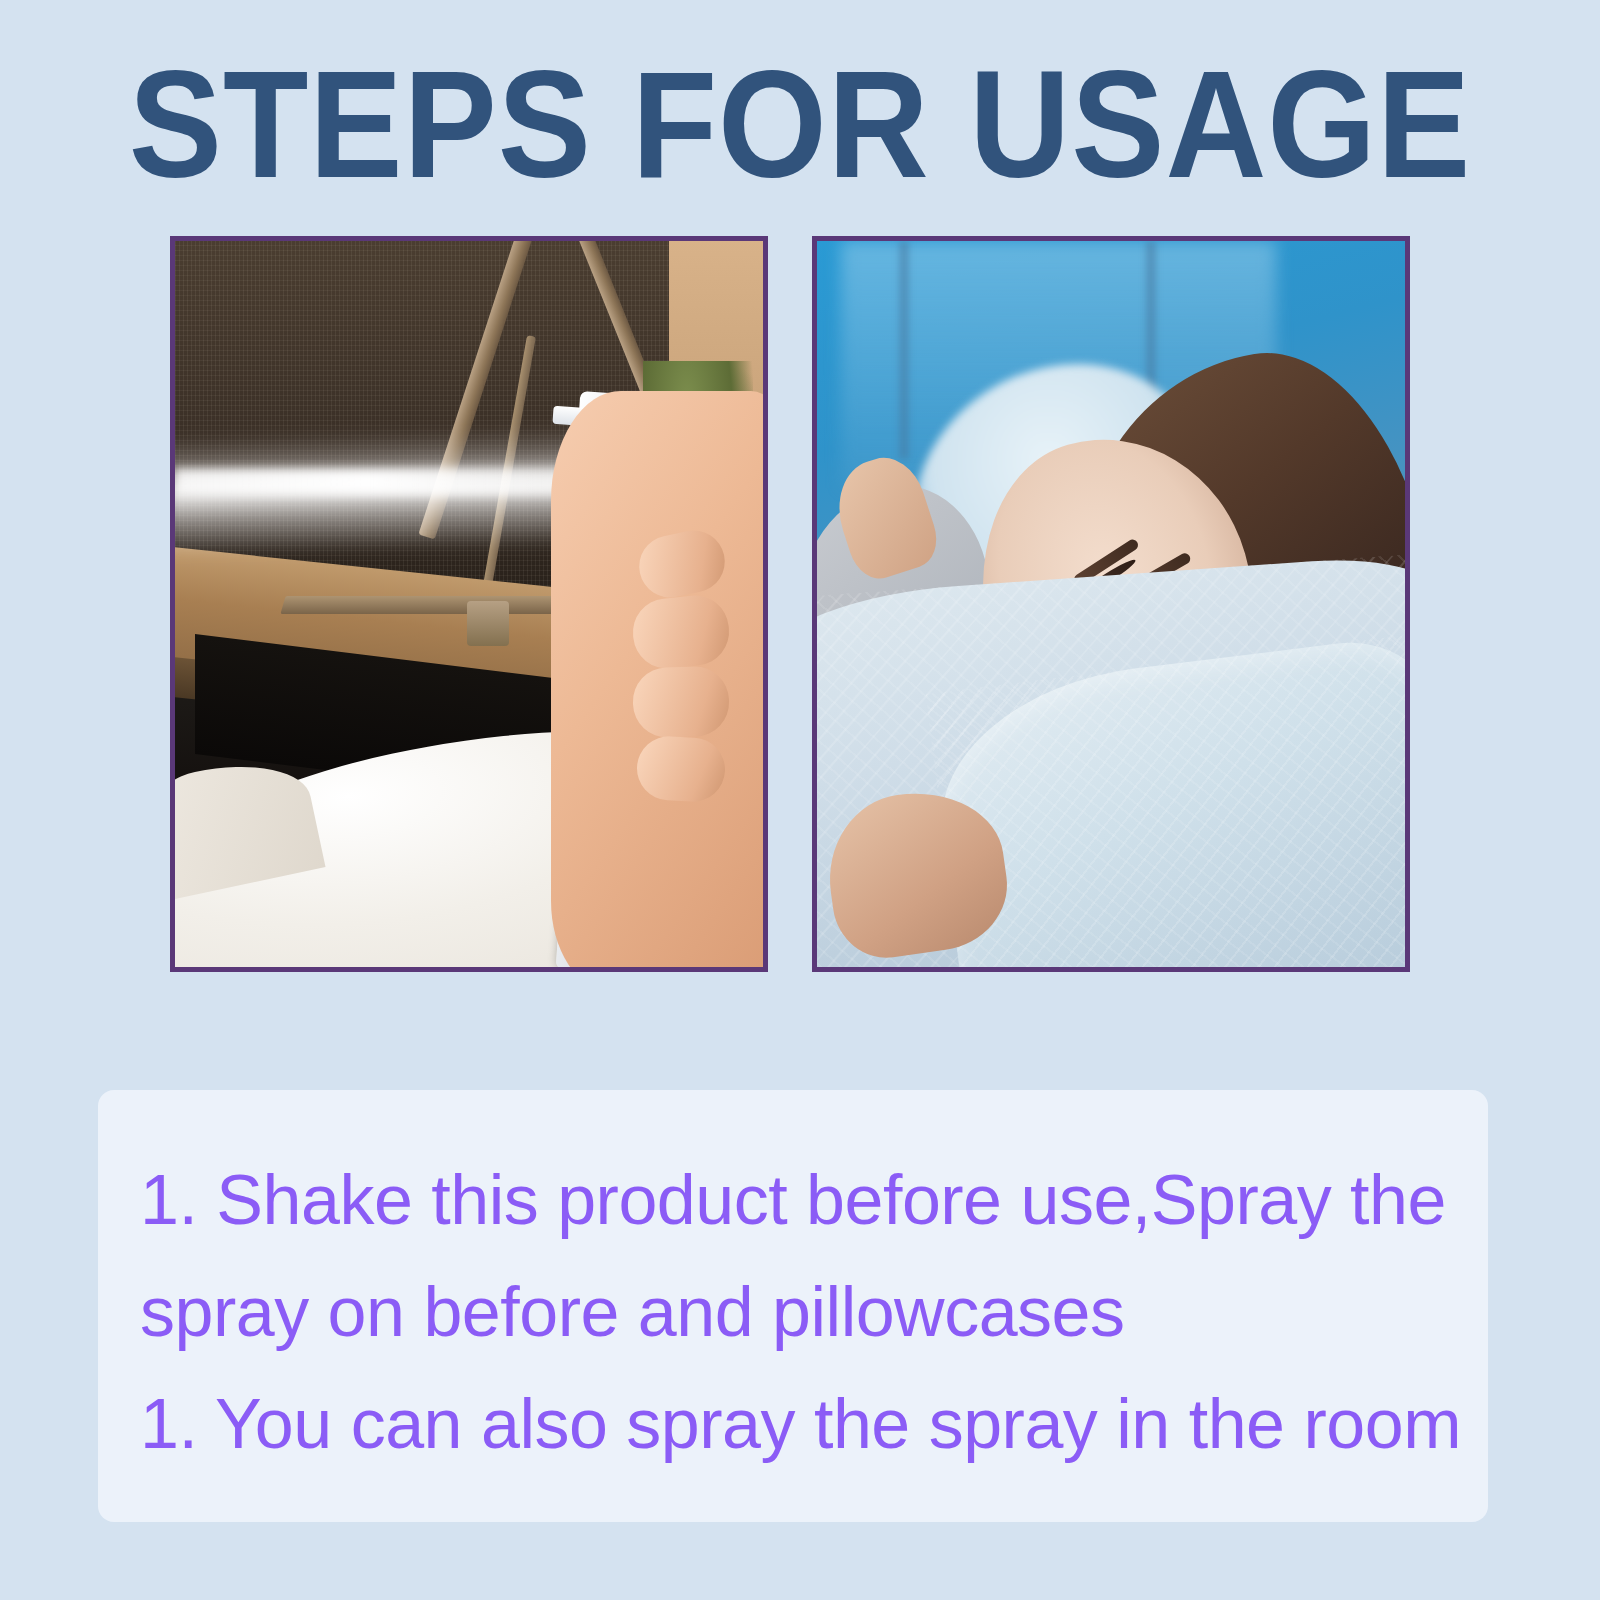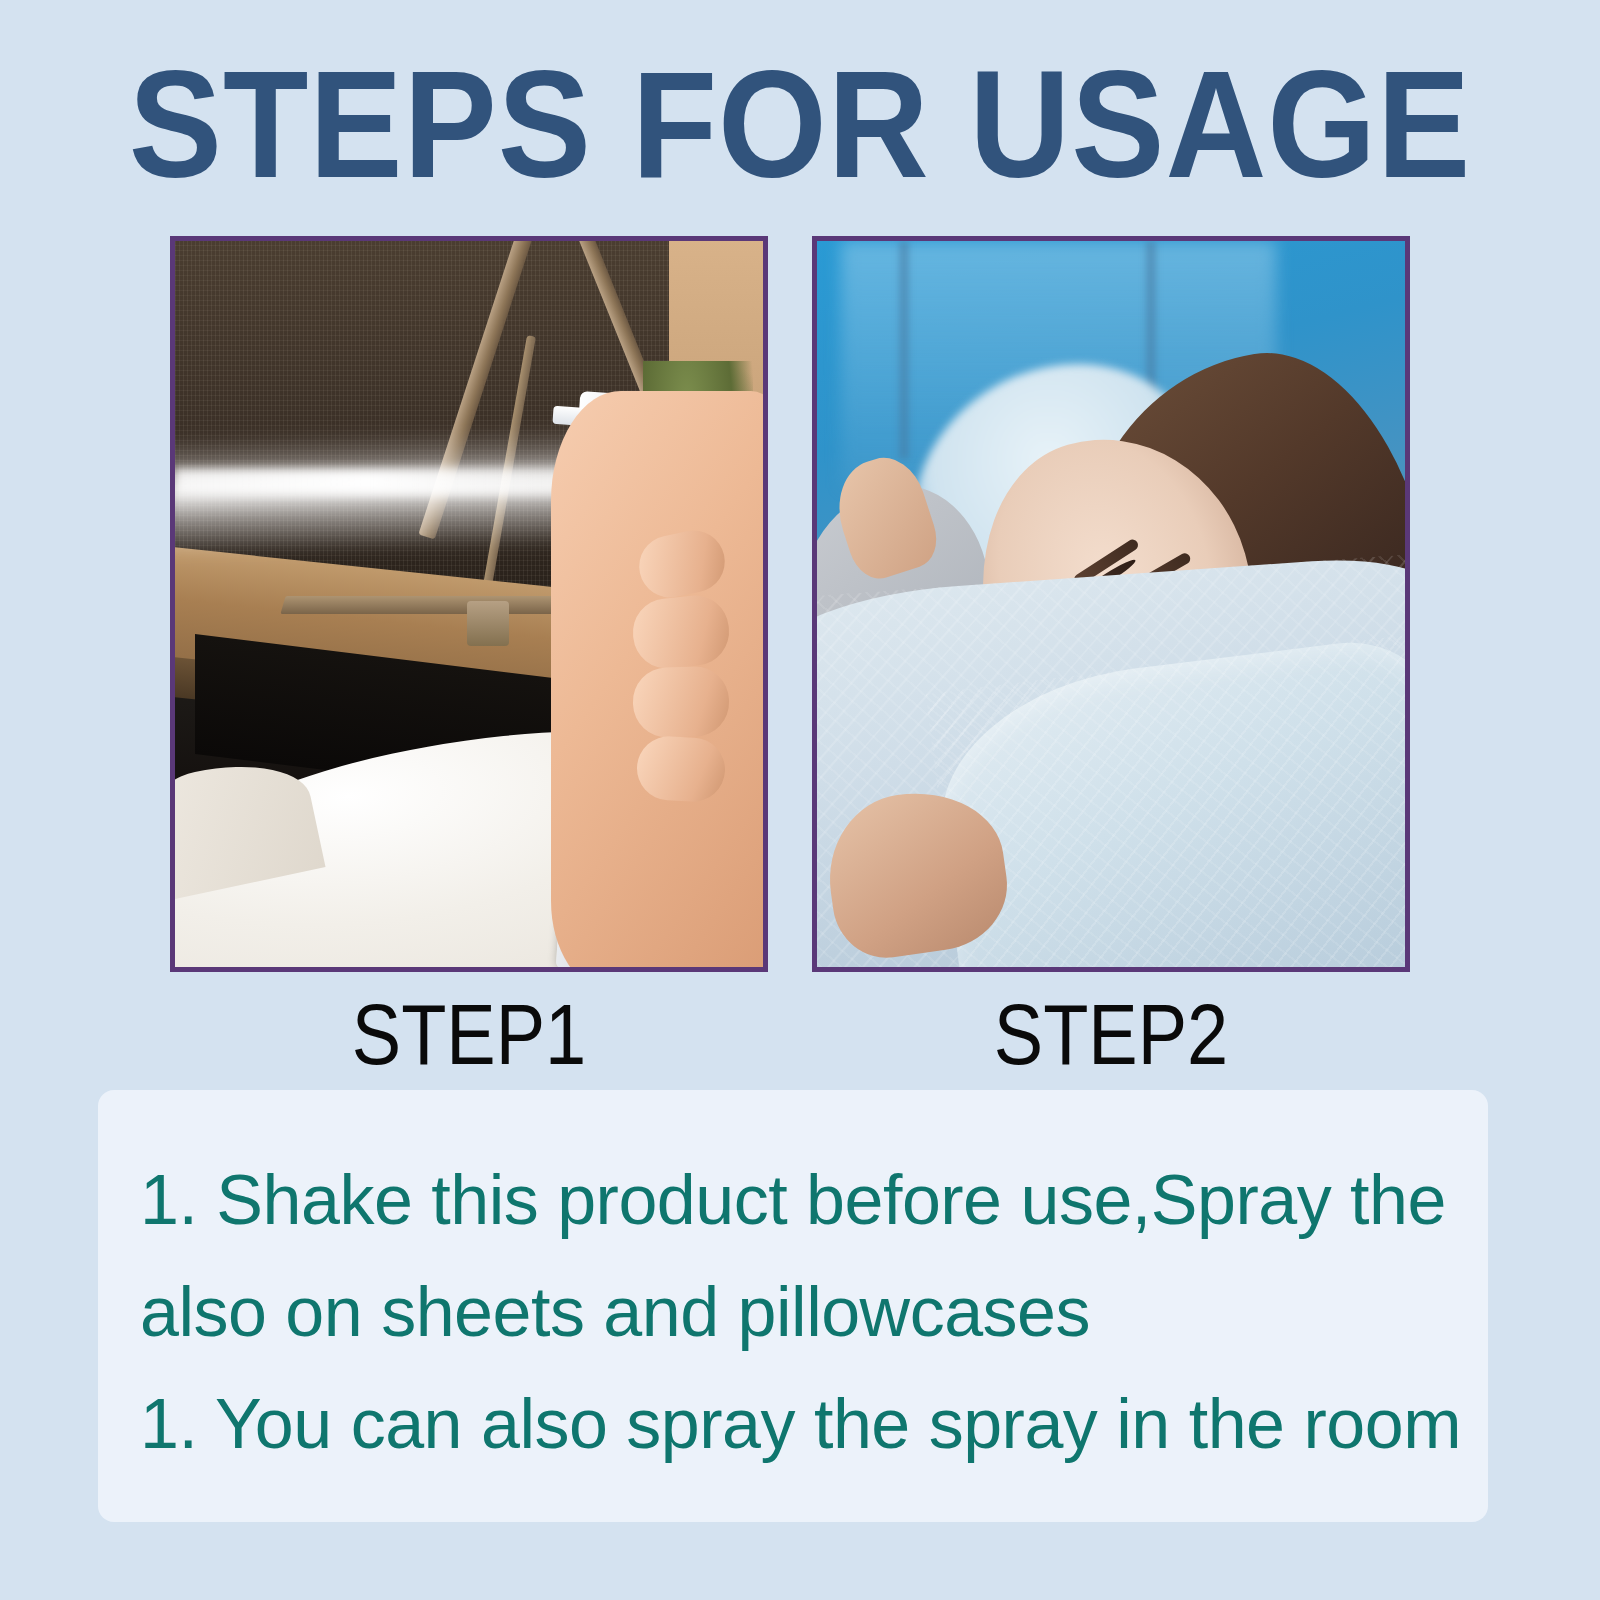--- a/index.html
+++ b/index.html
@@ -418,21 +418,21 @@
     left: 98px;
     top: 1090px;
     width: 1390px;
     height: 432px;
     background: #ecf2fa;
     border-radius: 16px;
     box-sizing: border-box;
     padding: 54px 40px 0 42px;
   }
   .card-line {
-    color: #0f766e;
+    color: #8b5cf6;
     font-family: "Liberation Sans Narrow", "Liberation Sans", sans-serif;
     font-size: 70px;
     font-weight: normal;
     line-height: 112px;
     white-space: nowrap;
     letter-spacing: -0.5px;
   }
 </style>
 </head>
 <body>
@@ -505,24 +505,20 @@
         </div>
         <div class="duvet">
           <div class="chevron"></div>
         </div>
         <div class="hand-sleep"></div>
       </div>
     </div>
 
   </div>
 
-  <div class="steps-row">
-    <div class="step-label step-left">STEP1</div>
-    <div class="step-label step-right">STEP2</div>
-  </div>
 
   <div class="card">
     <div class="card-line">1. Shake this product before use,Spray the</div>
-    <div class="card-line">also on sheets and pillowcases</div>
+    <div class="card-line">spray on before and pillowcases</div>
     <div class="card-line">1. You can also spray the spray in the room</div>
   </div>
 
 </div>
 
 </body></html>

